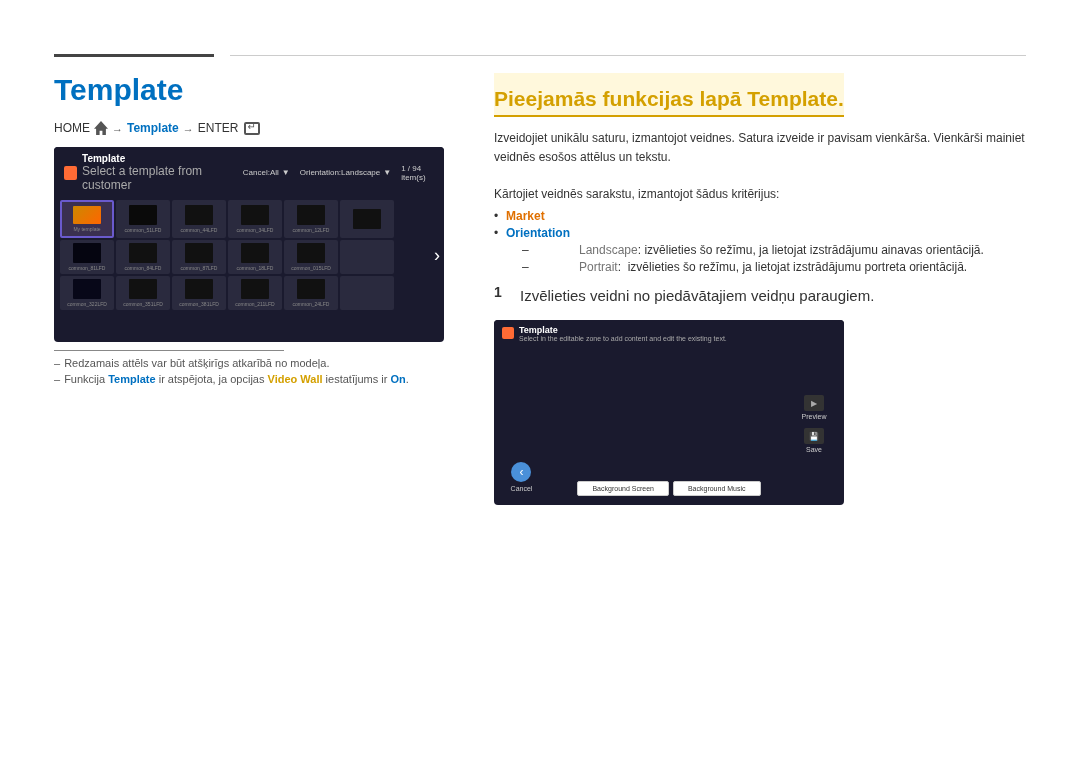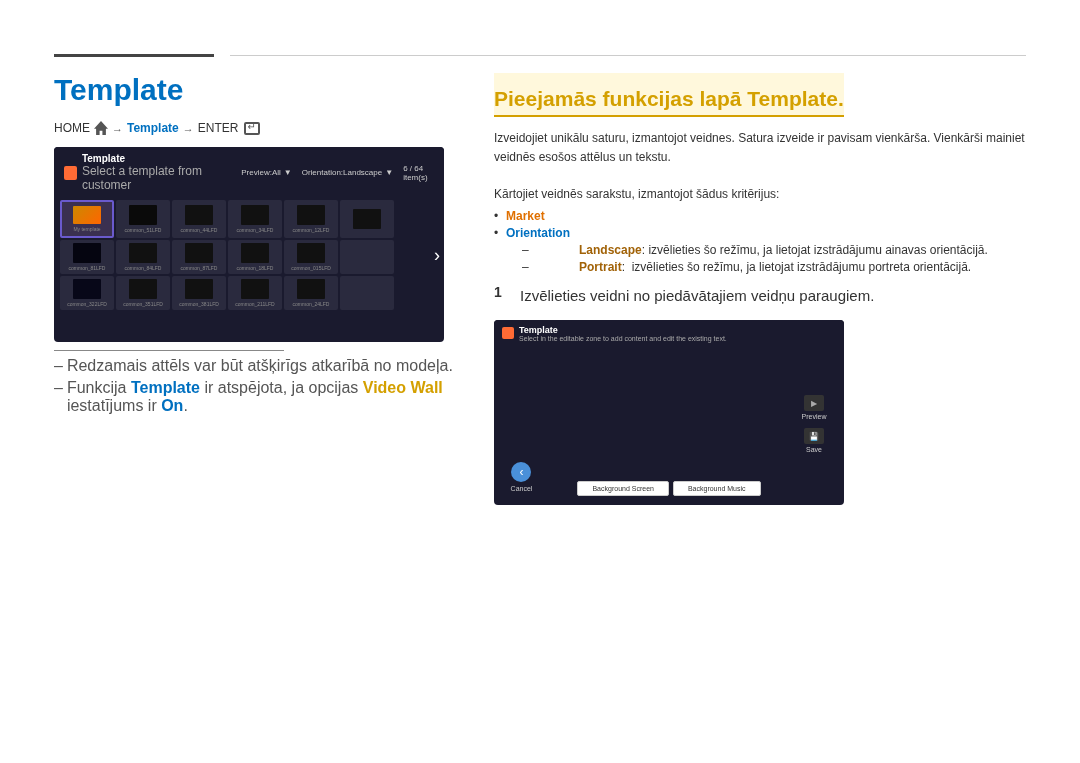--- a/index.html
+++ b/index.html
@@ -181,21 +181,21 @@
     }
 
     .template-divider {
       width: 230px;
       height: 1px;
       background: #888;
       margin: 8px 0 6px 0;
     }
 
     .note {
-      font-size: 16px;
+      font-size: 11px;
       color: #555;
       margin-bottom: 4px;
       display: flex;
       gap: 4px;
     }
     .note::before {
       content: '–';
       color: #555;
     }
     .note .highlight-blue { color: #0070c0; font-weight: bold; }
@@ -260,21 +260,21 @@
       padding-left: 14px;
       position: relative;
       margin-bottom: 3px;
     }
     .sub-list li::before {
       content: '–';
       position: absolute;
       left: 0;
       color: #333;
     }
-    .sub-list li .term-blue { color: #a16207; font-weight: bold; padding-left: 43px; }
+    .sub-list li .term-blue { color: #737373; font-weight: normal; padding-left: 43px; }
 
     .numbered-item {
       display: flex;
       gap: 10px;
       margin-bottom: 12px;
       align-items: flex-start;
     }
     .numbered-item .num {
       font-size: 14px;
       font-weight: bold;
@@ -496,28 +496,28 @@
       <div class="template-screen-header">
         <div class="brand">
           <div class="brand-icon"></div>
           <div>
             <div class="brand-text">Template</div>
             <div class="subtitle">Select a template from customer</div>
           </div>
         </div>
         <div class="controls">
           <div class="dropdown">
-            <span>Preview:All</span>
+            <span>Cancel:All</span>
             <span>▼</span>
           </div>
           <div class="dropdown">
             <span>Orientation:Landscape</span>
             <span>▼</span>
           </div>
-          <div class="item-count">6 / 64 item(s)</div>
+          <div class="item-count">1 / 94 item(s)</div>
         </div>
       </div>
 
       <div style="padding: 2px 6px 2px 6px; position: relative;">
 
         <div style="display: flex; gap: 2px; margin-bottom: 2px;">
           <div class="template-item my-template" style="width:54px; height:38px; border:2px solid #6a5acd;">
             <div class="thumb"></div>
             <div class="label">My template</div>
           </div>

